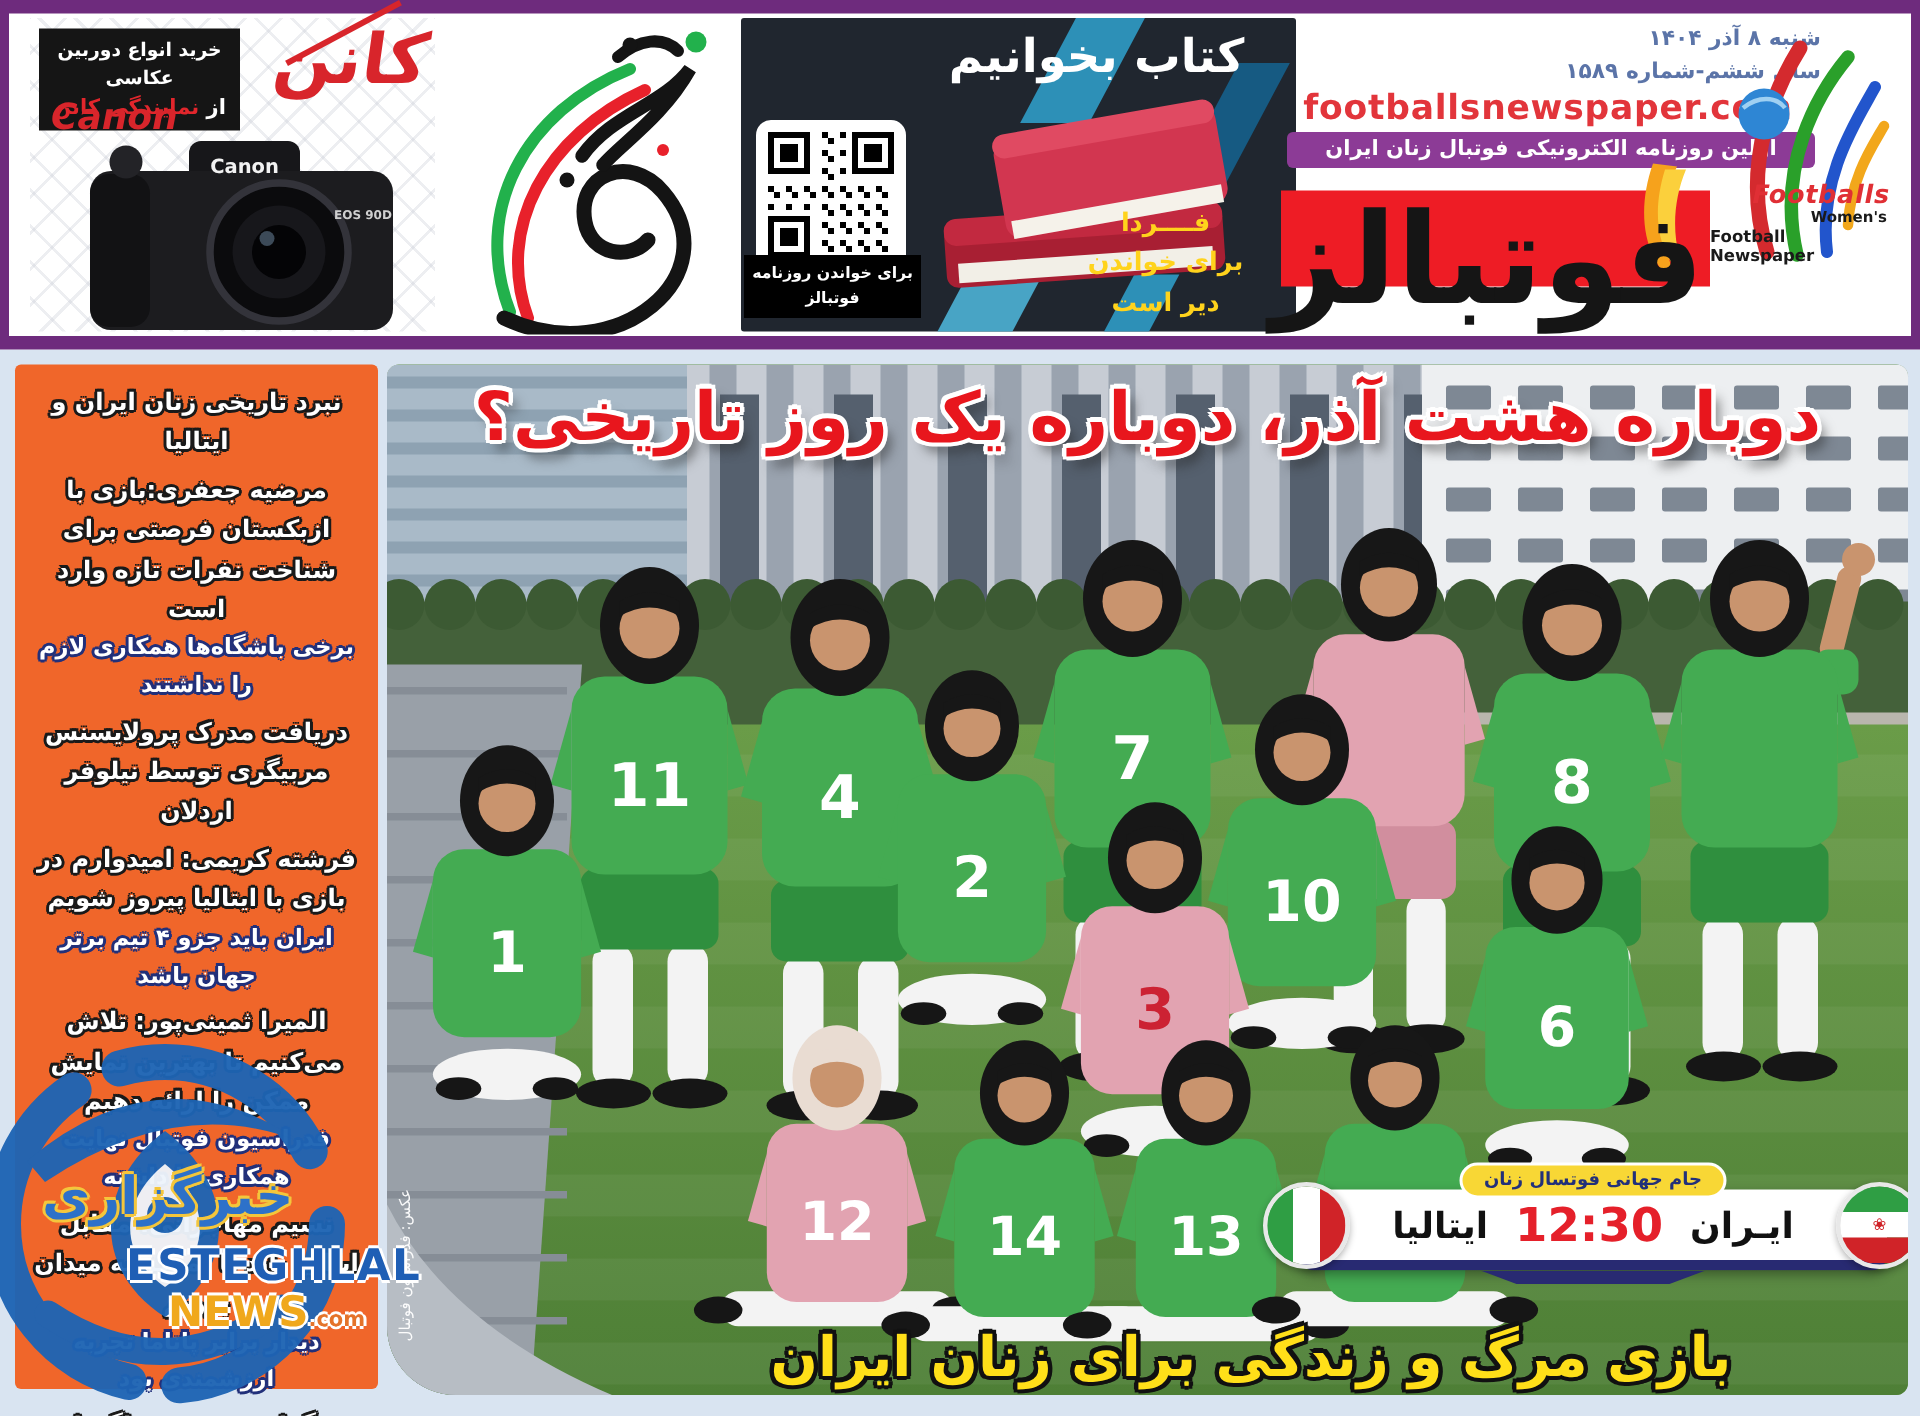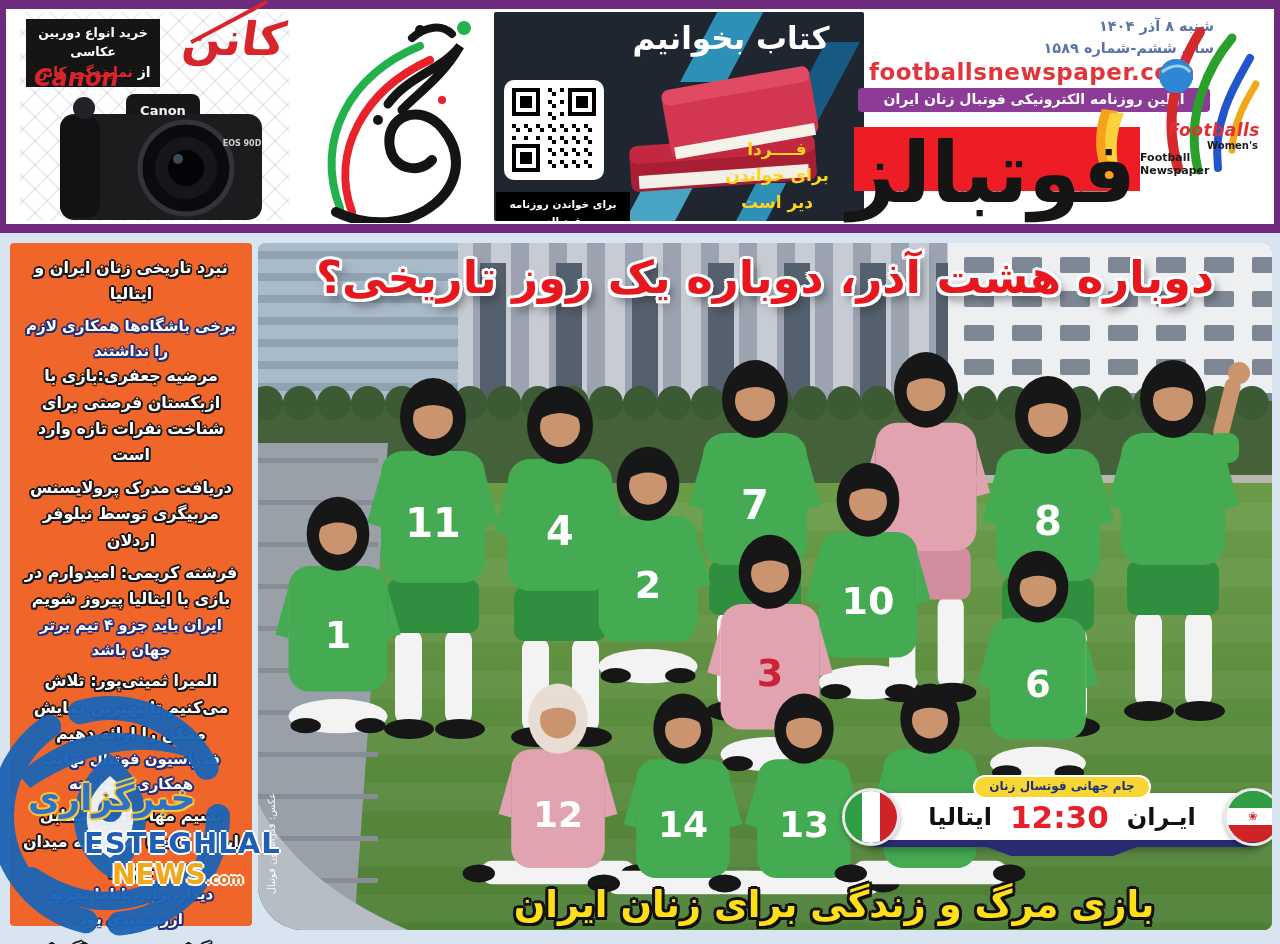--- a/index.html
+++ b/index.html
@@ -39,21 +39,21 @@
   #bk-s2 { left:300px; top:30px; width:34px; height:120px; background:#15608c; }
   #bk-s3 { left:140px; bottom:-18px; width:50px; height:70px; background:#4db3d6; }
   #bk-s4 { left:250px; bottom:-8px; width:30px; height:46px; background:#2f9cc6; }
   #bk-title { position:absolute; top:8px; left:120px; right:16px; text-align:center; direction:rtl;
               color:#fff; font-size:31px; font-weight:bold; }
   #bk-books { position:absolute; right:26px; top:46px; }
   #bk-slogan { position:absolute; right:12px; bottom:6px; width:150px; text-align:center; direction:rtl;
                color:#ffd31c; font-size:17px; font-weight:bold; line-height:1.55; }
   #qr-tile { position:absolute; left:10px; top:68px; width:100px; height:100px; background:#fff;
              border-radius:10px; padding:8px; }
-  #qr-caption { position:absolute; left:2px; top:180px; width:134px; background:#000; color:#fff;
+  #qr-caption { position:absolute; left:2px; top:158px; width:118px; background:#000; color:#fff;
                 direction:rtl; font-size:10.5px; font-weight:bold; text-align:center; line-height:1.6;
                 padding:4px 2px; }
 
   
   #callig { left:286px; width:200px; background:#fff; }
 
   
   #canon-ad { left:14px; width:270px; background:#fff;
     background-image:
       repeating-linear-gradient(45deg, transparent 0 15px, rgba(196,200,210,.30) 15px 17px),
@@ -294,22 +294,22 @@
         <div id="logo-en">Footballs</div>
         <div id="logo-sub1">Women's</div>
         <div id="logo-sub2">Football Newspaper</div>
       </div>
     </div>
   </div>
 
   <div id="sidebar">
       <div class="si primary">نبرد تاریخی زنان ایران و ایتالیا</div>
       <div class="divider"></div>
+      <div class="si primary">مرضیه جعفری:بازی با ازبکستان فرصتی برای شناخت نفرات تازه وارد است</div>
       <div class="si secondary">برخی باشگاه‌ها همکاری لازم را نداشتند</div>
-      <div class="si primary">مرضیه جعفری:بازی با ازبکستان فرصتی برای شناخت نفرات تازه وارد است</div>
       <div class="divider"></div>
       <div class="si primary">دریافت مدرک پرولایسنس مربیگری توسط نیلوفر اردلان</div>
       <div class="divider"></div>
       <div class="si primary">فرشته کریمی: امیدوارم در بازی با ایتالیا پیروز شویم</div>
       <div class="si secondary">ایران باید جزو ۴ تیم برتر جهان باشد</div>
       <div class="divider"></div>
       <div class="si primary">المیرا ثمینی‌پور: تلاش می‌کنیم تا بهترین نمایش ممکن را ارائه دهیم</div>
       <div class="si secondary">فدراسیون فوتبال نهایت همکاری را داشته</div>
       <div class="divider"></div>
       <div class="si primary">نسیم مهاجرانی: مقابل ایتالیا باید با تمرکز به میدان برویم</div>

